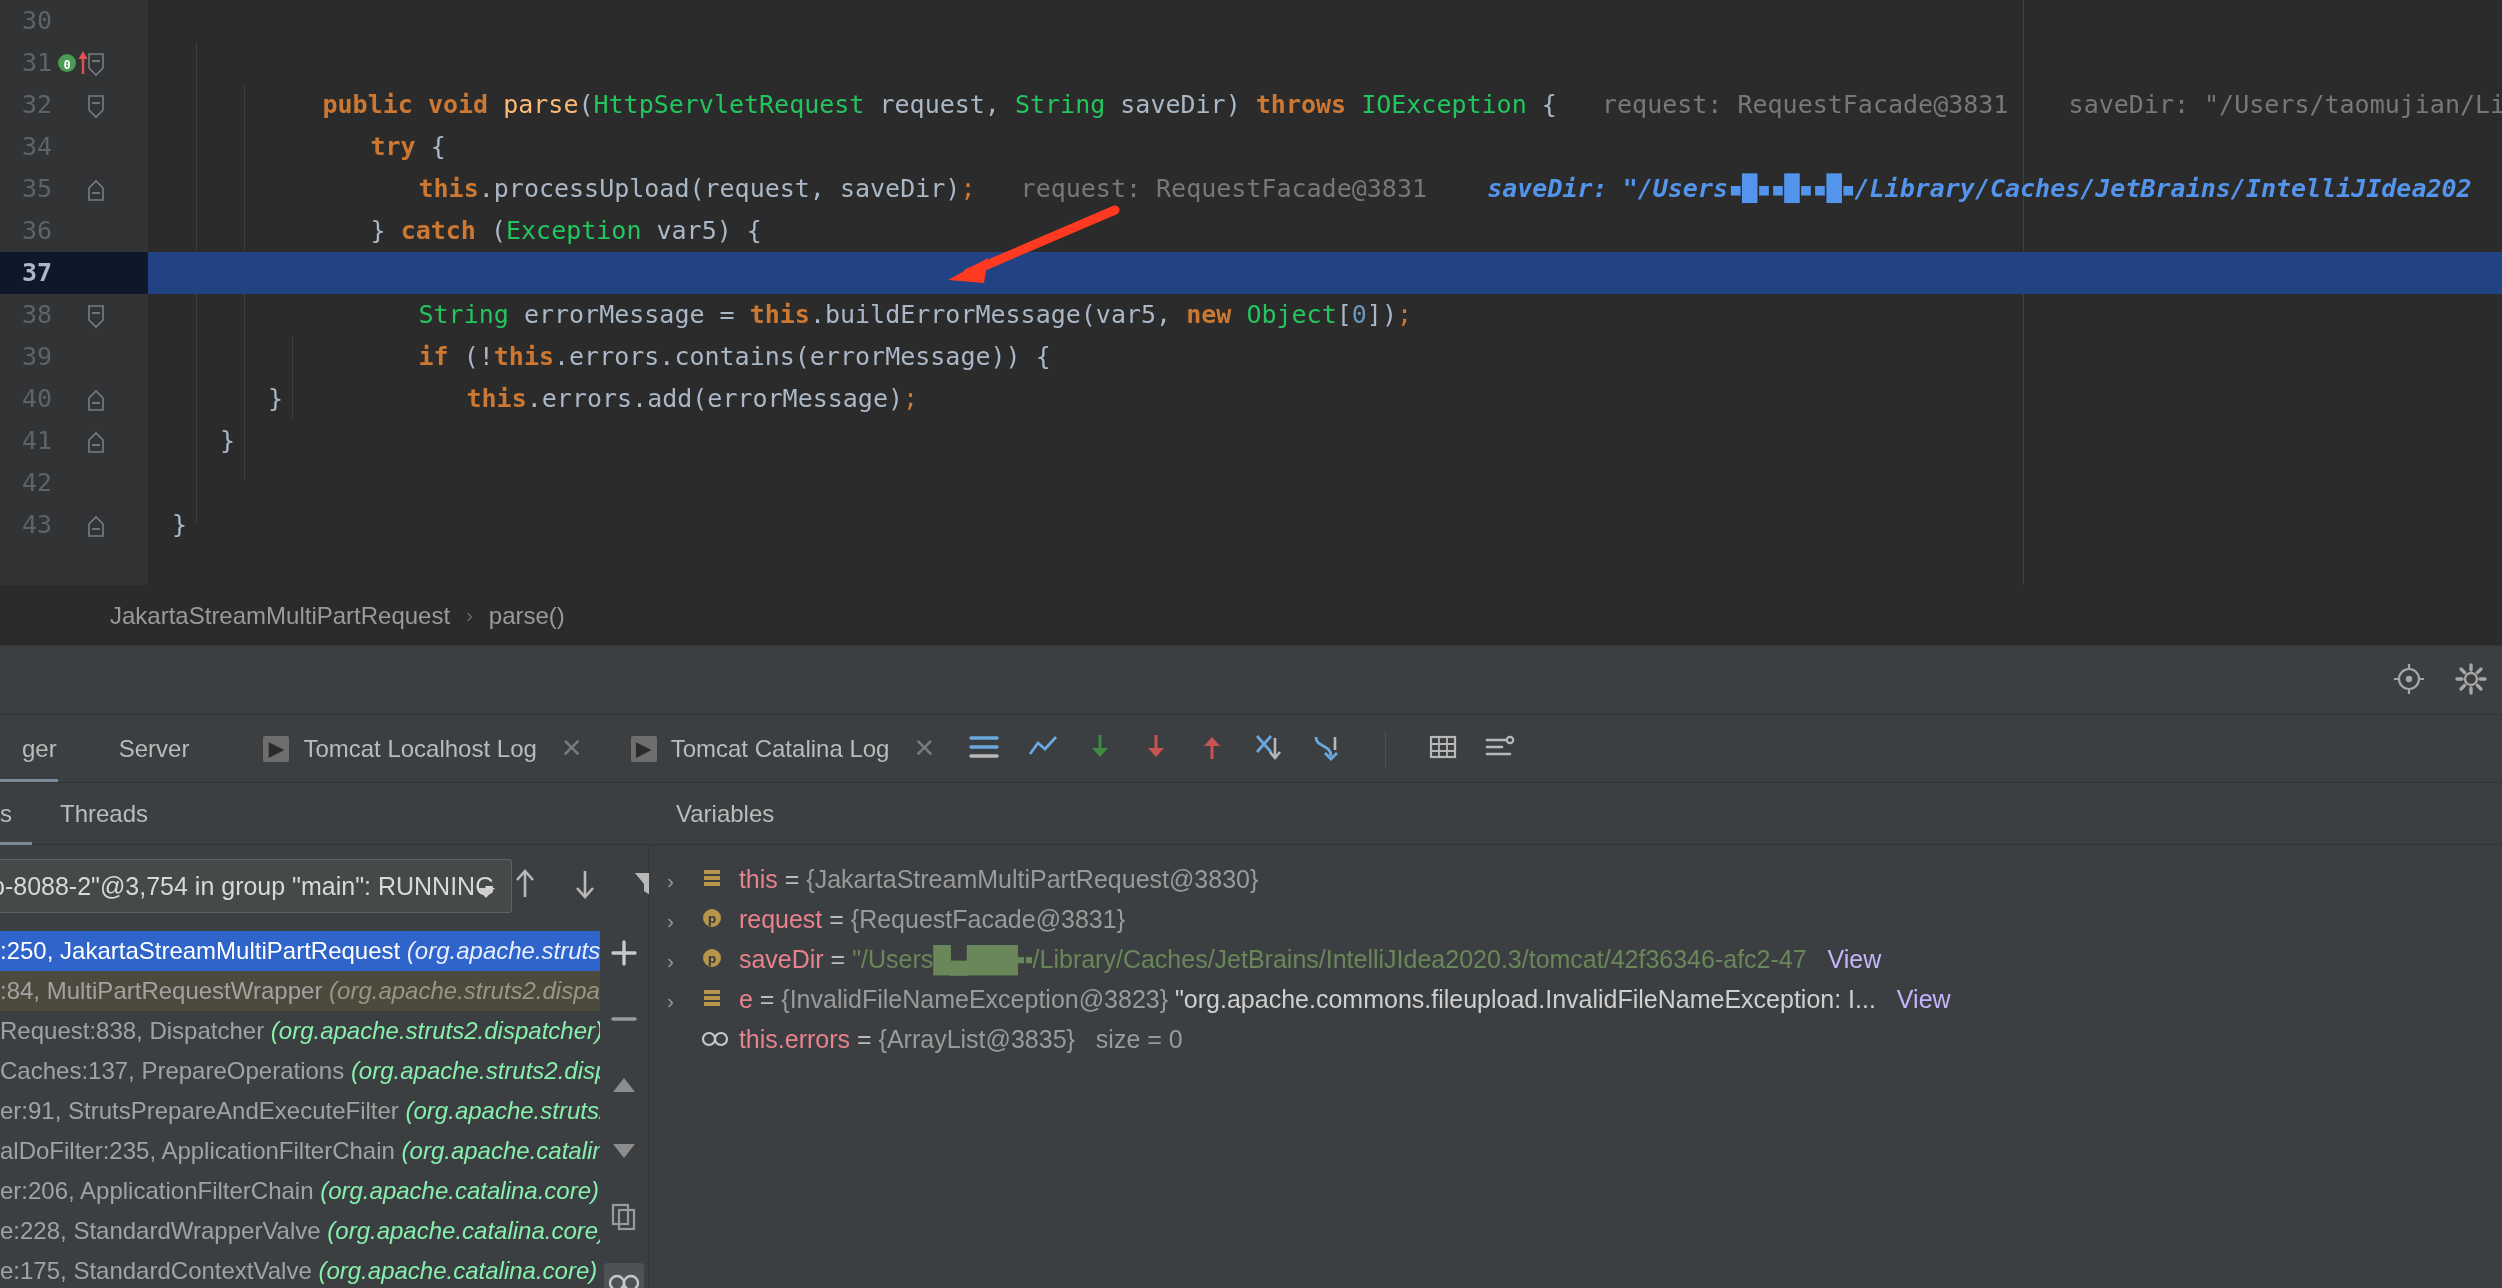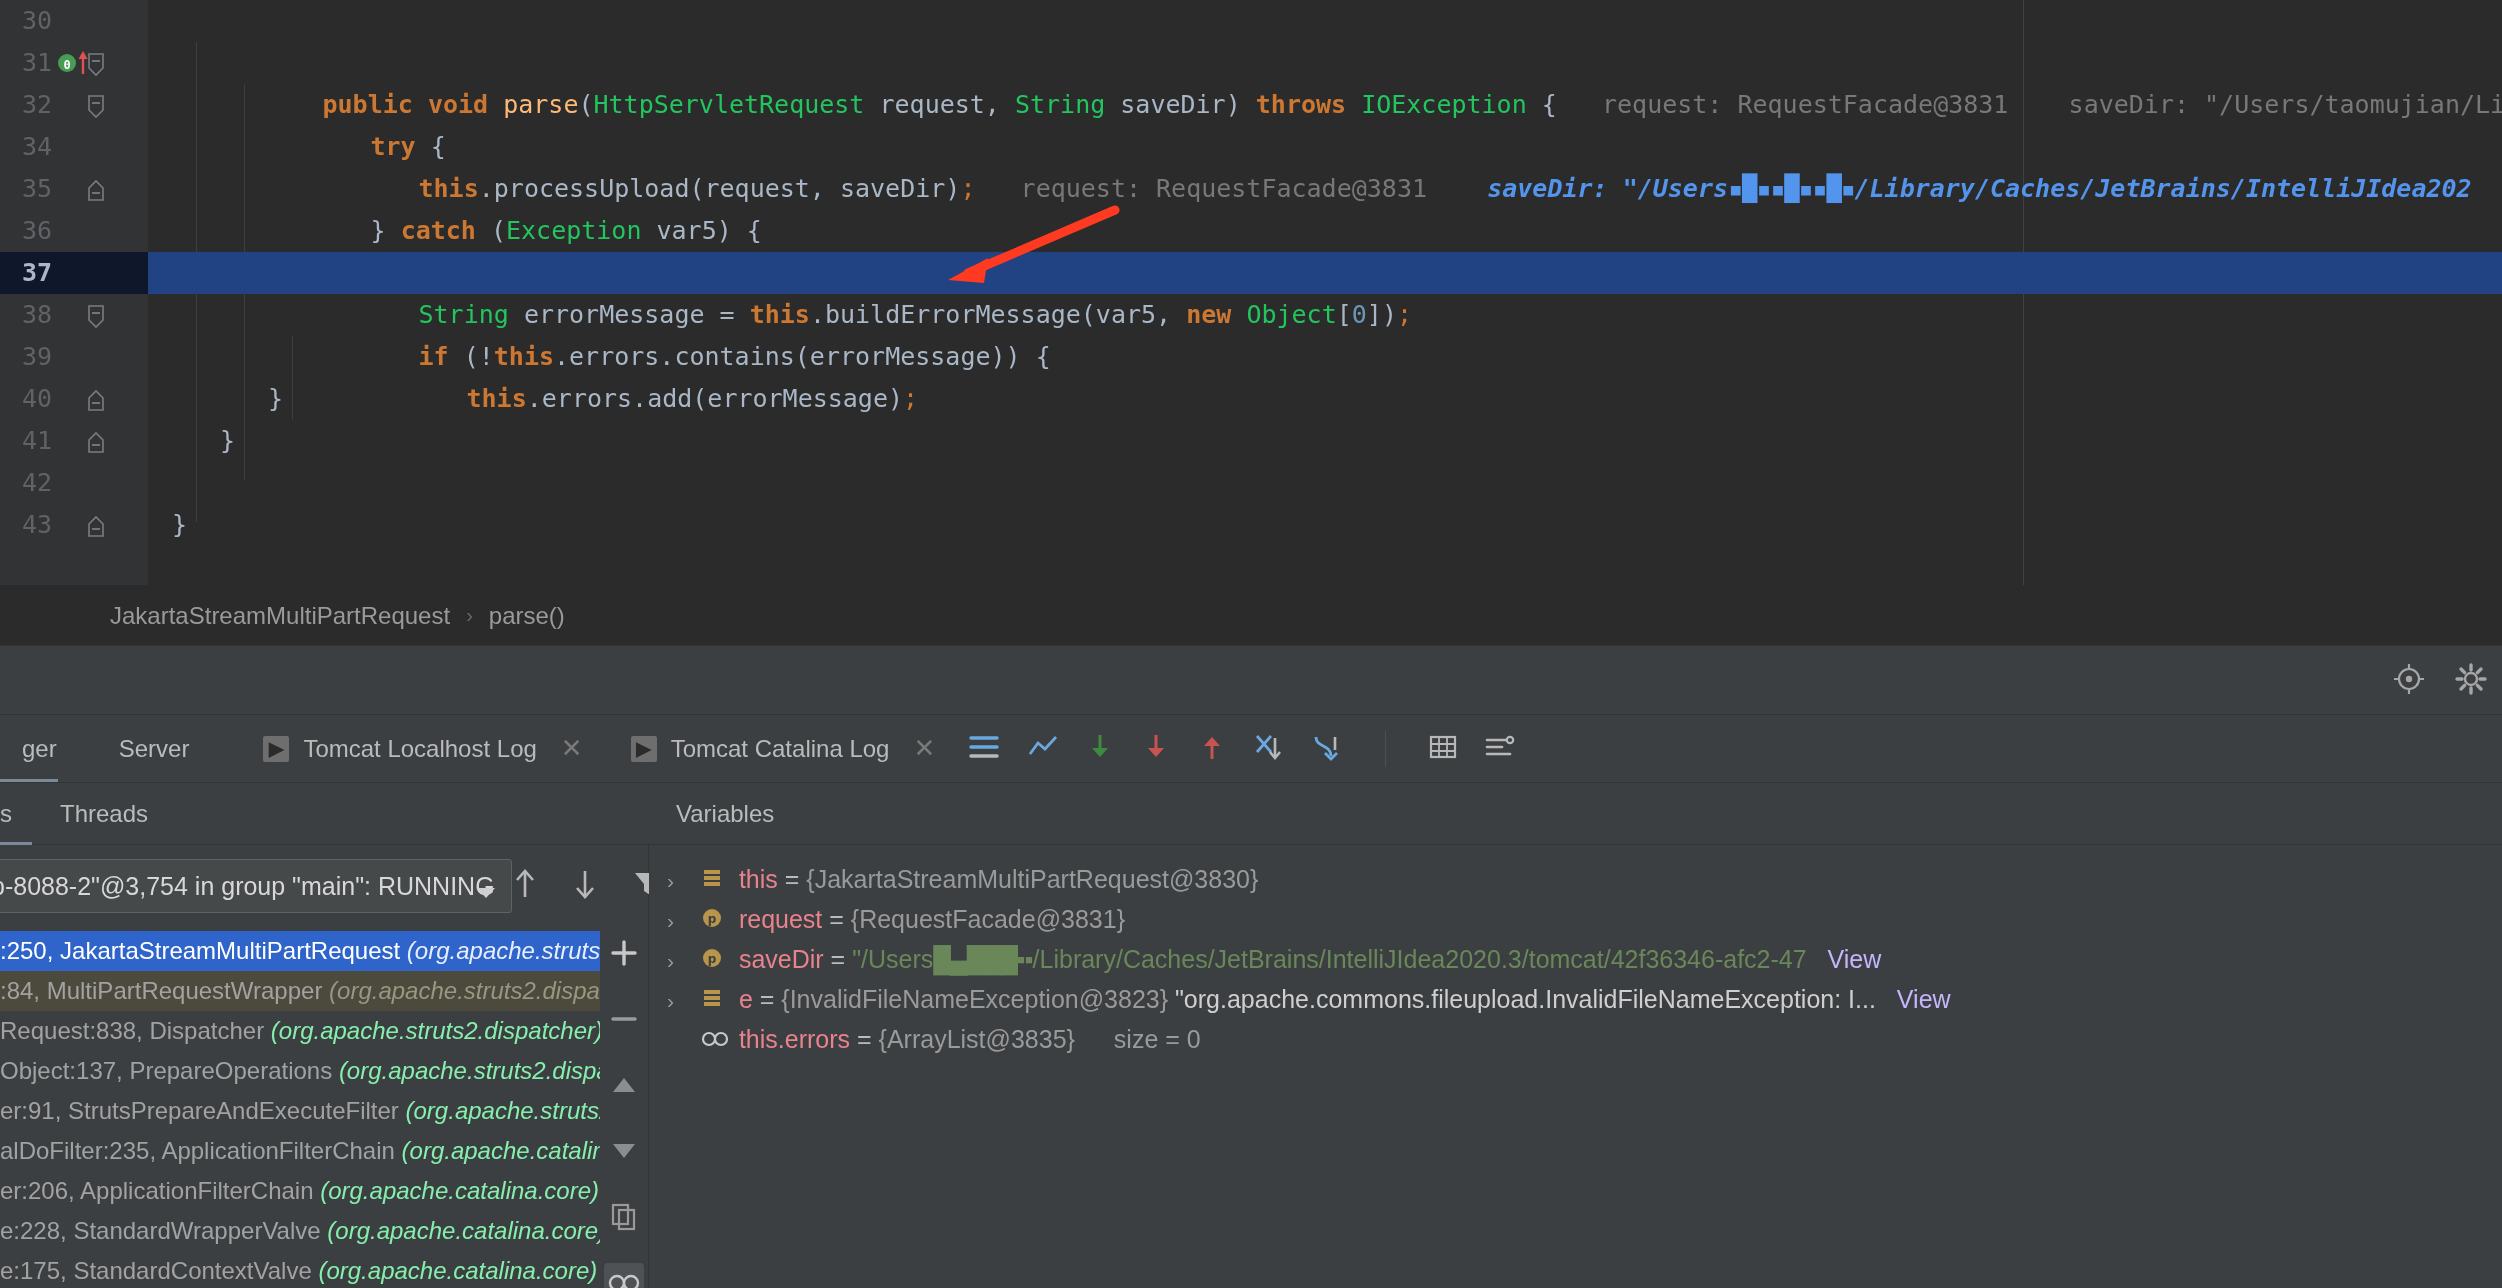--- a/index.html
+++ b/index.html
@@ -527,21 +527,21 @@
         </div>
         <div class="frame dim">
           <span>:84, MultiPartRequestWrapper</span>
           <i>(org.apache.struts2.dispatcher.multipart)</i>
         </div>
         <div class="frame">
           <span>Request:838, Dispatcher</span>
           <i>(org.apache.struts2.dispatcher)</i>
         </div>
         <div class="frame">
-          <span>Object:137, PrepareOperations</span>
+          <span>Caches:137, PrepareOperations</span>
           <i>(org.apache.struts2.dispatcher.ng)</i>
         </div>
         <div class="frame">
           <span>er:91, StrutsPrepareAndExecuteFilter</span>
           <i>(org.apache.struts2.dispatcher.ng.filter</i>
         </div>
         <div class="frame">
           <span>alDoFilter:235, ApplicationFilterChain</span>
           <i>(org.apache.catalina.core)</i>
         </div>
@@ -661,19 +661,19 @@
         <span class="chev"></span>
         <span class="vicon">
           <svg width="30" height="22" viewBox="0 0 30 22">
             <circle cx="9" cy="11" r="6" fill="none" stroke="#c8c8c8" stroke-width="2.2"></circle>
             <circle cx="21" cy="11" r="6" fill="none" stroke="#c8c8c8" stroke-width="2.2"></circle>
           </svg>
         </span>
         <span class="vname">this.errors</span>
         <span class="veq">=</span>
         <span class="vval">{ArrayList@3835}</span>
-        <span class="vval" style="margin-left:32px;">size = 0</span>
+        <span class="vval" style="margin-left:14px;">size = 0</span>
       </div>
 
     </div>
   </div>
 
 </div>
 
 </body></html>

